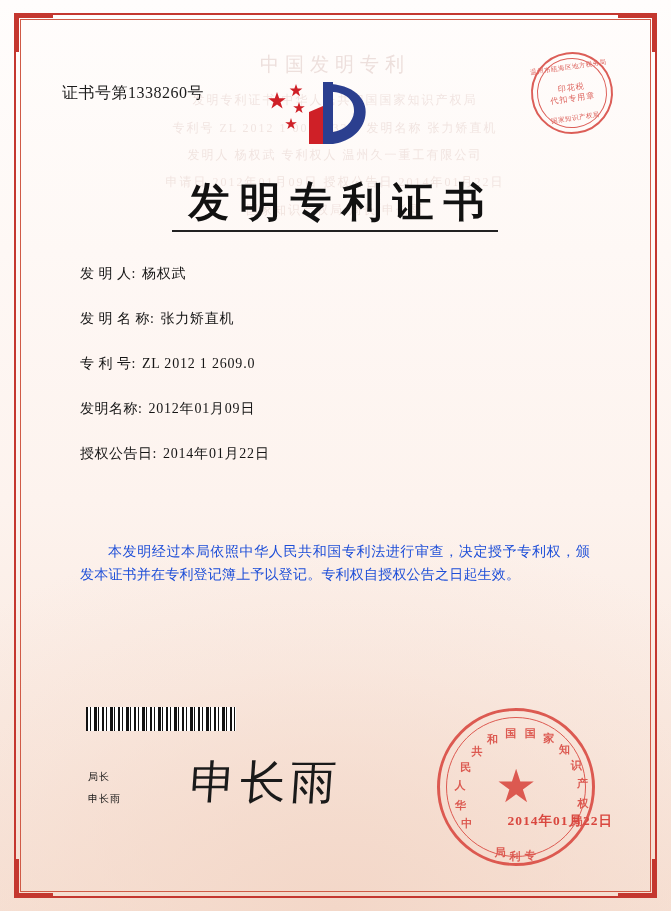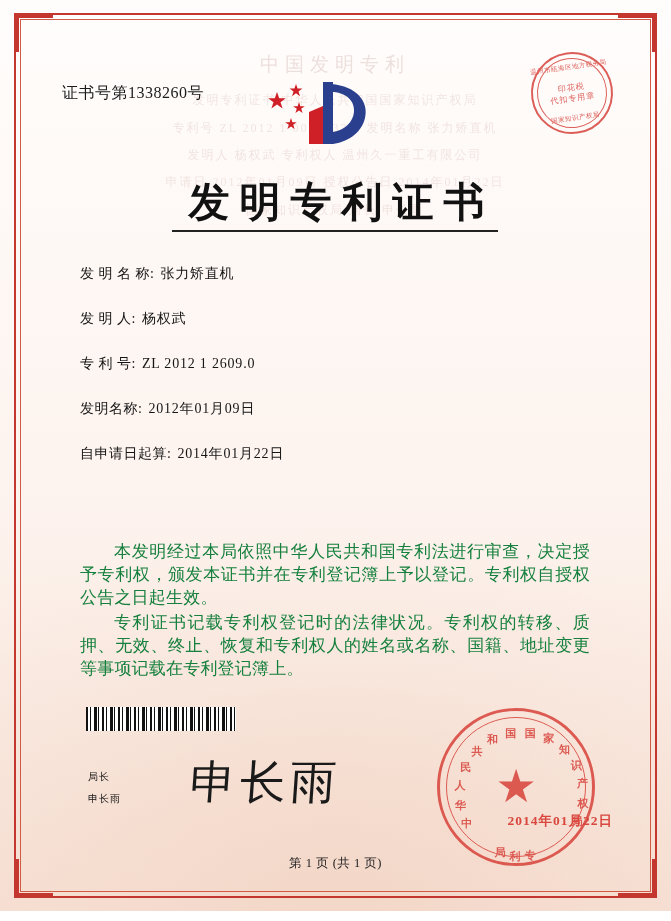--- a/index.html
+++ b/index.html
@@ -180,23 +180,23 @@
     margin-left: 6px;
     letter-spacing: 0.8px;
   }
 
   
   .body-text {
     position: absolute;
     left: 80px;
     top: 540px;
     width: 510px;
-    font-size: 17px;
+    font-size: 14px;
     line-height: 23px;
-    color: #15803d;
+    color: #1d4ed8;
     text-align: justify;
     letter-spacing: 0.2px;
   }
   .body-text p {
     margin: 0 0 2px 0;
     text-indent: 2em;
   }
 
   
   .barcode {
@@ -337,44 +337,43 @@
     <div class="seal-arc-top">温州市瓯海区地方税务局</div>
     <div class="seal-mid">印花税<br>代扣专用章</div>
     <div class="seal-arc-bottom">国家知识产权局</div>
   </div>
 
   <div class="doc-title">发明专利证书</div>
   <div class="title-underline"></div>
 
   <div class="fields">
     <div class="field-row">
+      <span class="field-label">发 明 人:</span>
+      <span class="field-value">杨权武</span>
+    </div>
+    <div class="field-row">
       <span class="field-label">发 明 名 称:</span>
       <span class="field-value">张力矫直机</span>
-    </div>
-    <div class="field-row">
-      <span class="field-label">发 明 人:</span>
-      <span class="field-value">杨权武</span>
     </div>
     <div class="field-row">
       <span class="field-label">专 利 号:</span>
       <span class="field-value">ZL 2012 1 2609.0</span>
     </div>
     <div class="field-row">
       <span class="field-label">发明名称:</span>
       <span class="field-value">2012年01月09日</span>
     </div>
     <div class="field-row">
-      <span class="field-label">自申请日起算:</span>
+      <span class="field-label">授权公告日:</span>
       <span class="field-value">2014年01月22日</span>
     </div>
   </div>
 
   <div class="body-text">
     <p>本发明经过本局依照中华人民共和国专利法进行审查，决定授予专利权，颁发本证书并在专利登记簿上予以登记。专利权自授权公告之日起生效。</p>
-    <p>专利证书记载专利权登记时的法律状况。专利权的转移、质押、无效、终止、恢复和专利权人的姓名或名称、国籍、地址变更等事项记载在专利登记簿上。</p>
   </div>
 
   <div class="barcode"></div>
 
   <div class="sig-label">
     <div>局长</div>
     <div>申长雨</div>
   </div>
   <div class="signature">申长雨</div>
 
@@ -396,14 +395,13 @@
       <span style="transform: rotate(98deg) translate(0, -62px) rotate(-98deg);">权</span>
       <span style="transform: rotate(116deg) translate(0, -62px) rotate(-116deg);">局</span>
       <span style="transform: rotate(172deg) translate(0, -62px) rotate(-172deg);">专</span>
       <span style="transform: rotate(186deg) translate(0, -62px) rotate(-186deg);">利</span>
       <span style="transform: rotate(200deg) translate(0, -62px) rotate(-200deg);">局</span>
     </div>
     <div class="seal-star">★</div>
   </div>
   <div class="seal-date">2014年01月22日</div>
 
-  <div class="page-footer">第 1 页 (共 1 页)</div>
 </div>
 
 </body></html>

